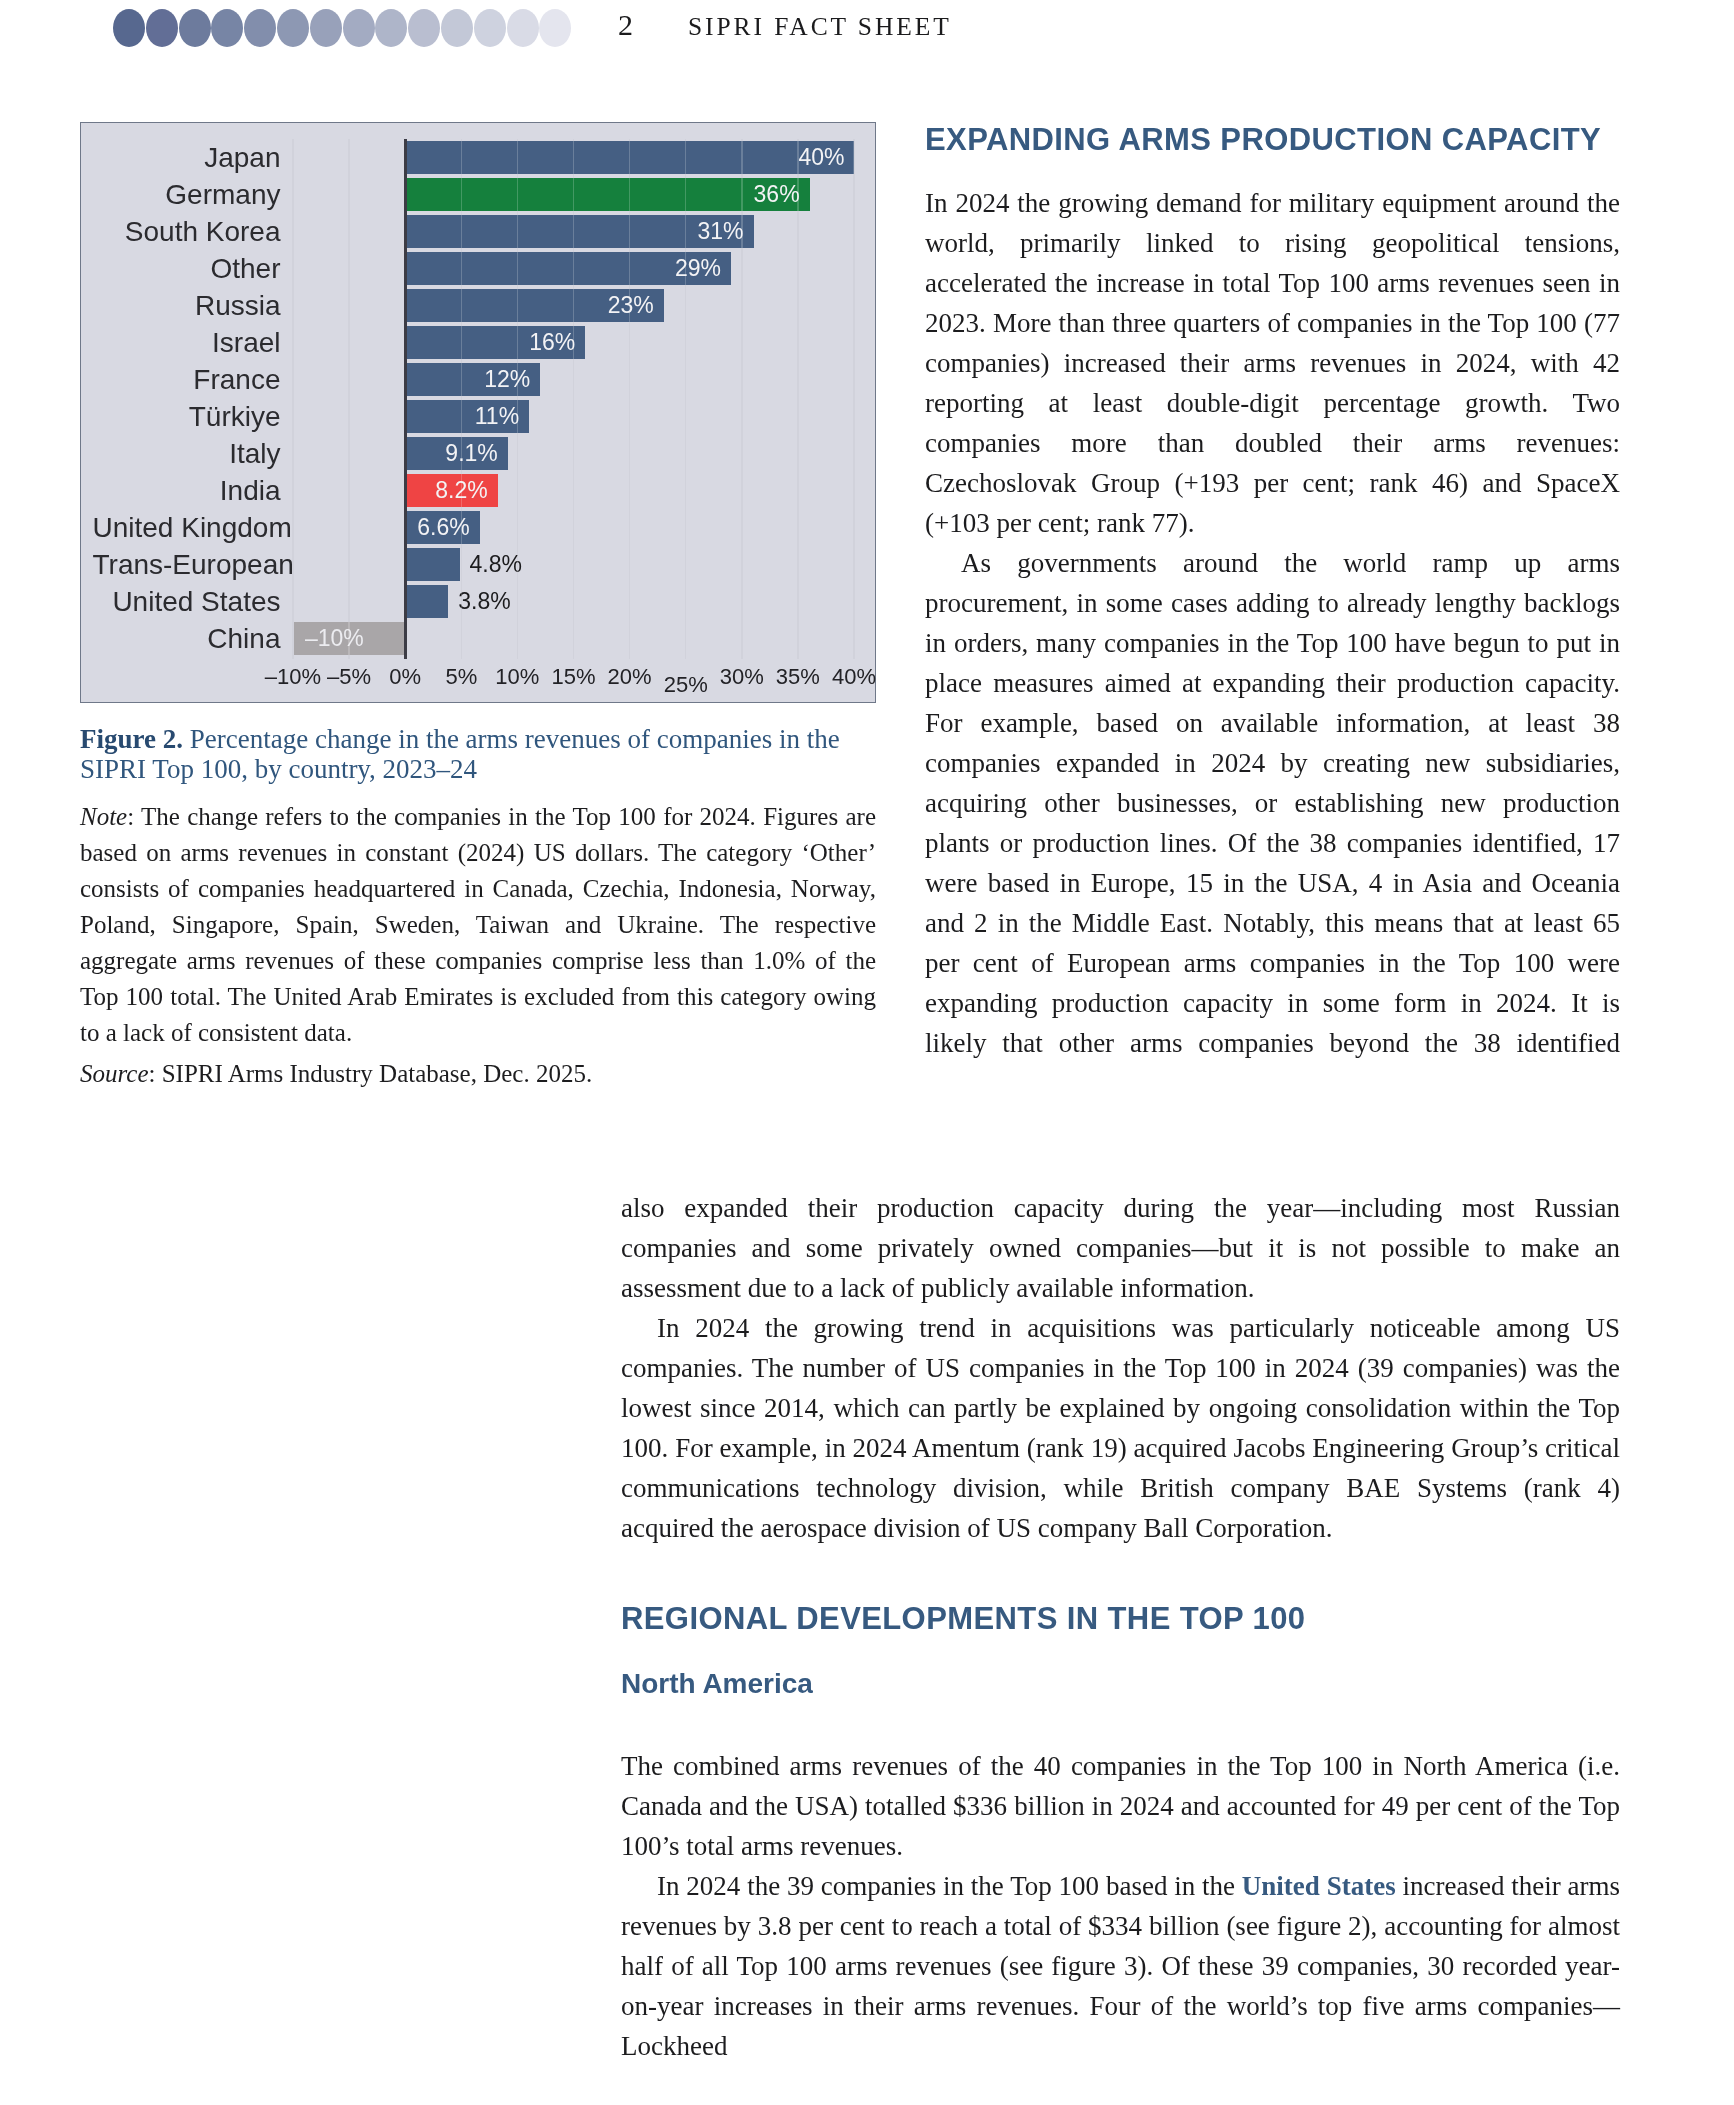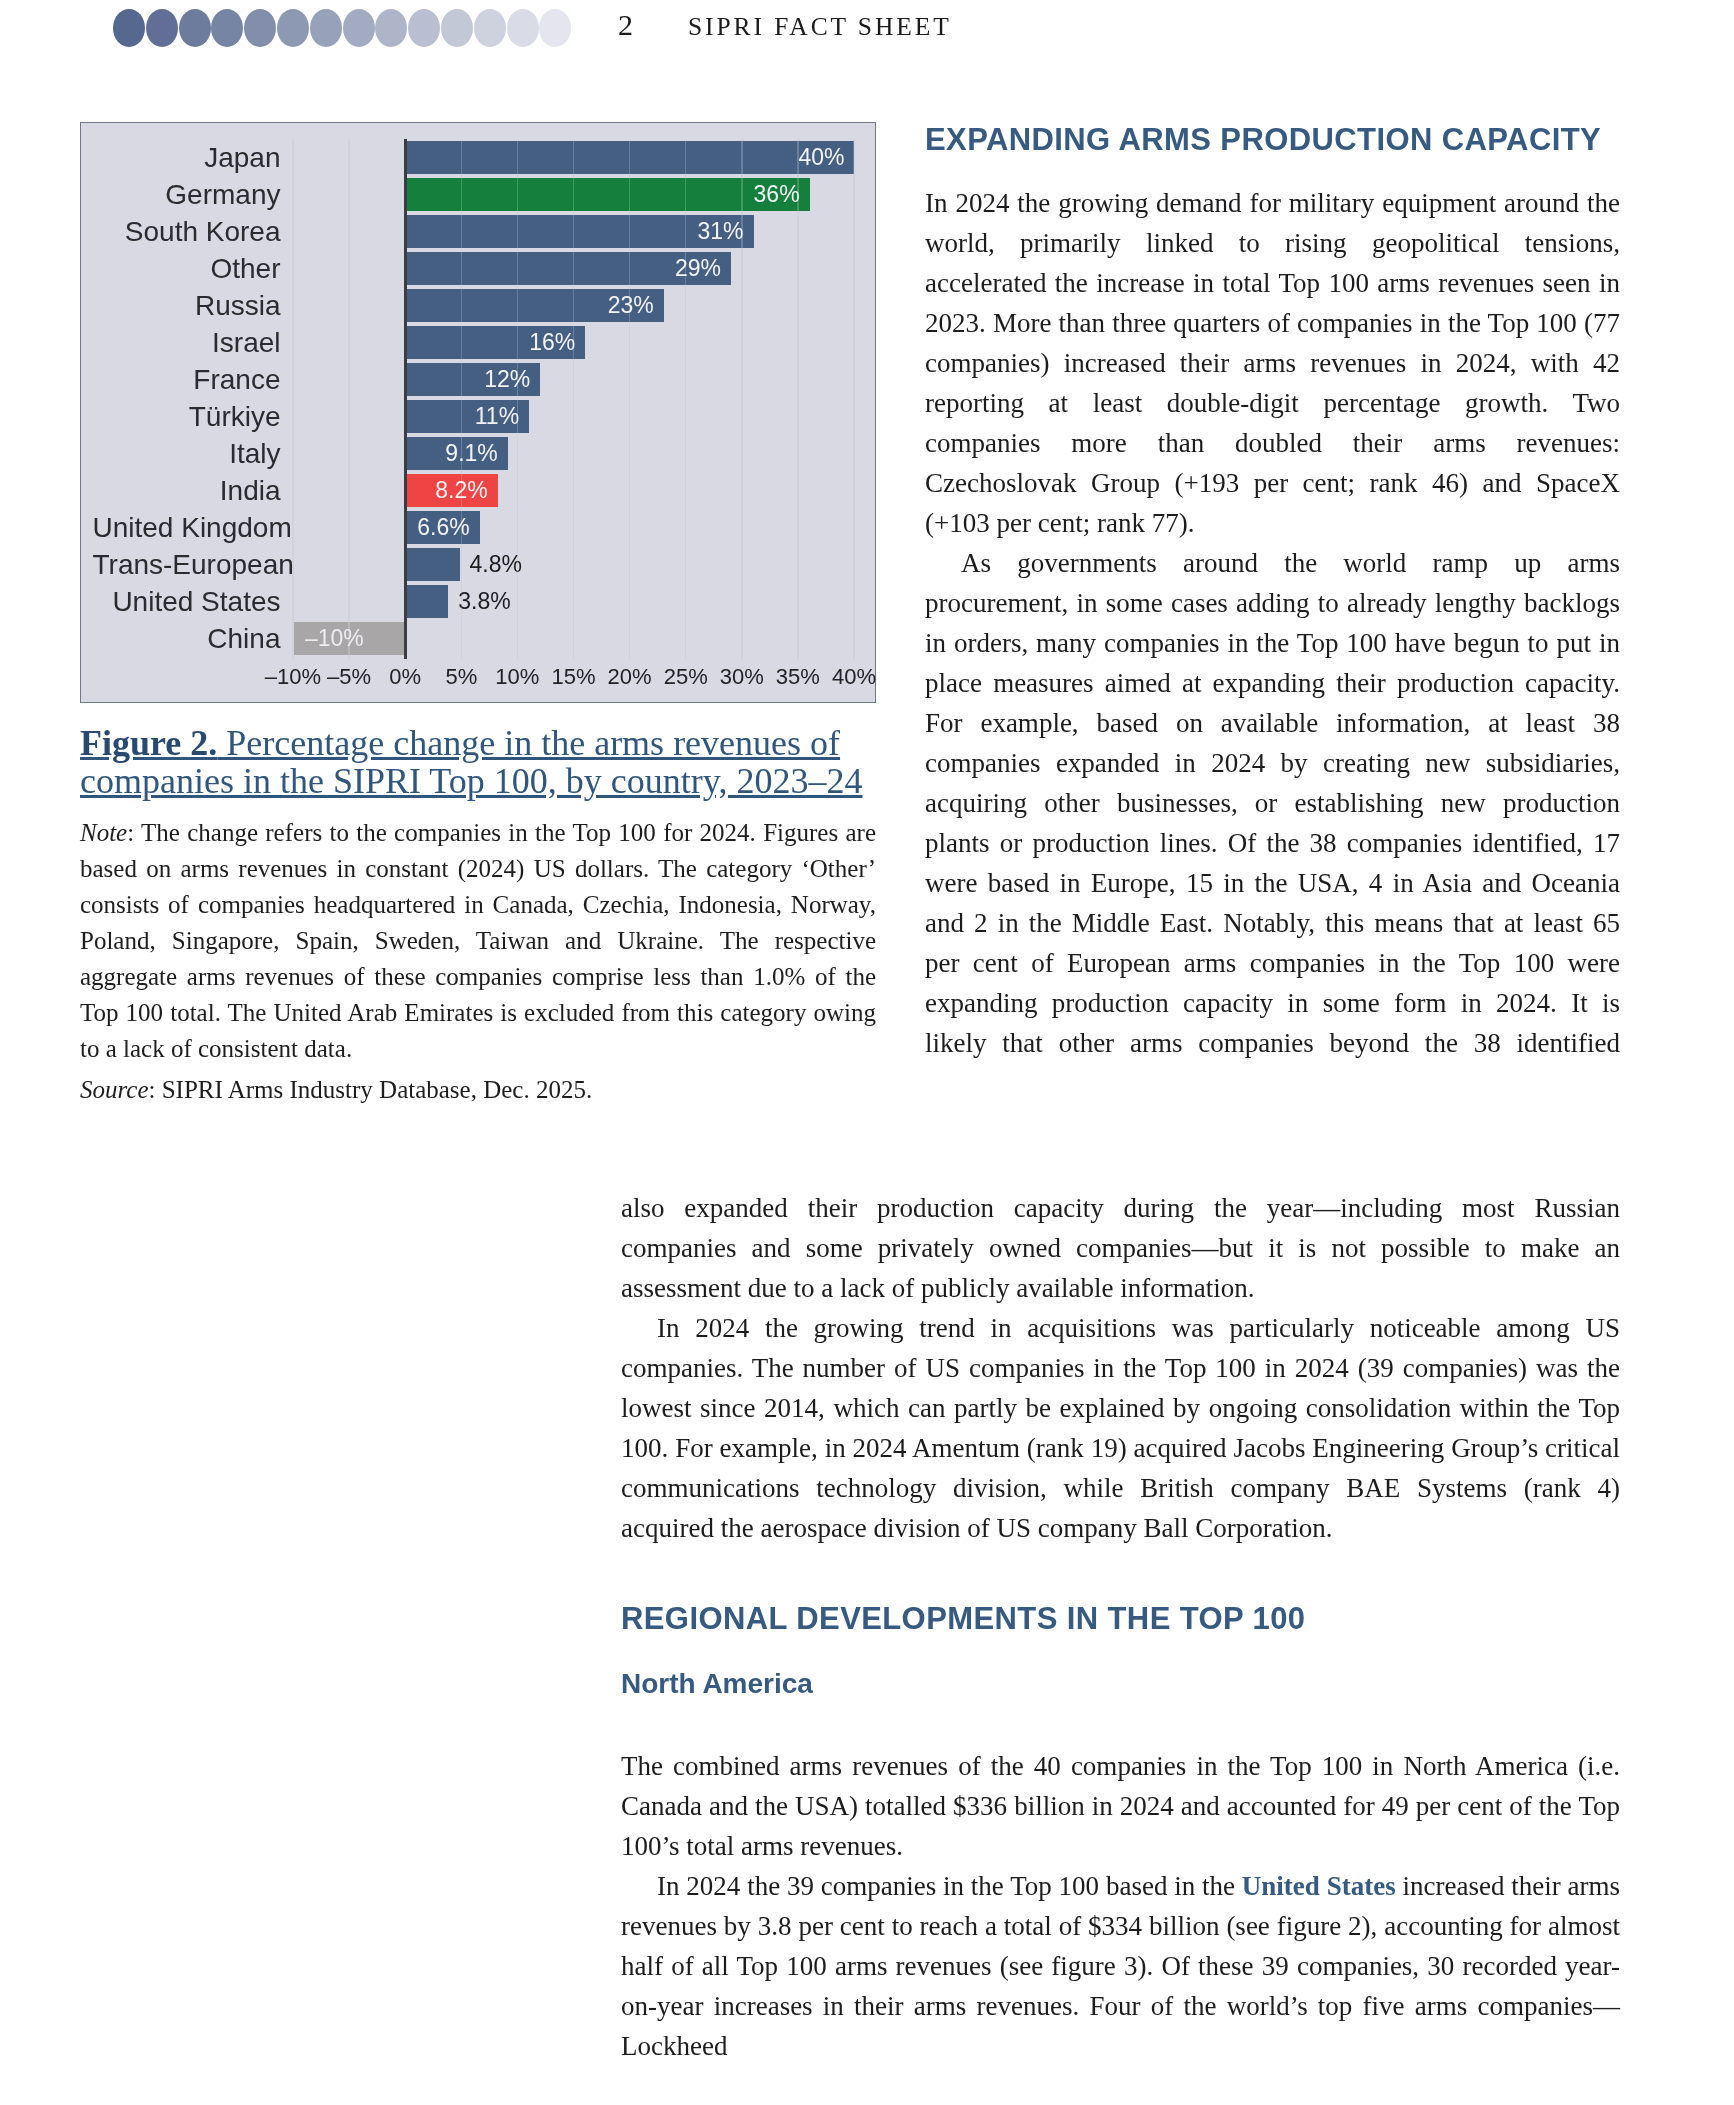--- a/index.html
+++ b/index.html
@@ -46,21 +46,21 @@
   .cbar .cval{top:0;}
   .inside-right{right:10px;color:#f3f3f5;}
   .inside-left{left:11.5px;color:#ececf0;}
   .outside-right{top:1.6px;color:#1b1b1d;}
   .chart-axis{position:absolute;left:212px;top:541px;width:561px;height:35px;z-index:1;}
   .tick{
     position:absolute;transform:translateX(-50%);
     font-family:"Liberation Sans",sans-serif;font-size:22px;color:#222226;white-space:nowrap;
   }
 
-  .caption{margin:21.4px 0 0;font-size:36px;line-height:38px;color:#30567d;text-decoration:underline;}
+  .caption{margin:21.4px 0 0;font-size:27px;line-height:30px;color:#30567d;}
   .caption strong{color:#284a70;font-weight:bold;}
   .note{margin:15px 0 0;font-size:25px;line-height:36px;color:#1d1d1f;text-align:justify;}
   .note em{font-style:italic;}
   .source{margin:5px 0 0;text-align:left;}
 
   
   .right-col{position:absolute;left:925px;top:114px;width:695px;margin-top:8px;}
   .sect{
     margin:0 0 25px;font-family:"Liberation Sans",sans-serif;font-weight:bold;
     font-size:31px;line-height:36px;color:#375a80;letter-spacing:0.4px;
@@ -243,21 +243,21 @@
         <i class="glo" style="left: 100%;"></i>
       </div>
     <div class="chart-axis">
         <span class="tick" style="left: 0%;">–10%</span>
         <span class="tick" style="left: 10%;">–5%</span>
         <span class="tick" style="left: 20%;">0%</span>
         <span class="tick" style="left: 30%;">5%</span>
         <span class="tick" style="left: 40%;">10%</span>
         <span class="tick" style="left: 50%;">15%</span>
         <span class="tick" style="left: 60%;">20%</span>
-        <span class="tick" style="left: 70%;">25%</span>
+        <span class="tick" style="left: 70%; margin-top: 8px;">25%</span>
         <span class="tick" style="left: 80%;">30%</span>
         <span class="tick" style="left: 90%;">35%</span>
         <span class="tick" style="left: 100%;">40%</span>
       </div>
   </div>
   <p class="caption"><strong>Figure 2.</strong><span> Percentage change in the arms revenues of companies in the SIPRI Top 100, by country, 2023–24</span></p>
   <p class="note"><em>Note</em><span>: The change refers to the companies in the Top 100 for 2024. Figures are based on arms revenues in constant (2024) US dollars. The category ‘Other’ consists of companies headquartered in Canada, Czechia, Indonesia, Norway, Poland, Singapore, Spain, Sweden, Taiwan and Ukraine. The respective aggregate arms revenues of these companies comprise less than 1.0% of the Top 100 total. The United Arab Emirates is excluded from this category owing to a lack of consistent data.</span></p>
   <p class="note source"><em>Source</em><span>: SIPRI Arms Industry Database, Dec. 2025.</span></p>
 </section>
 

